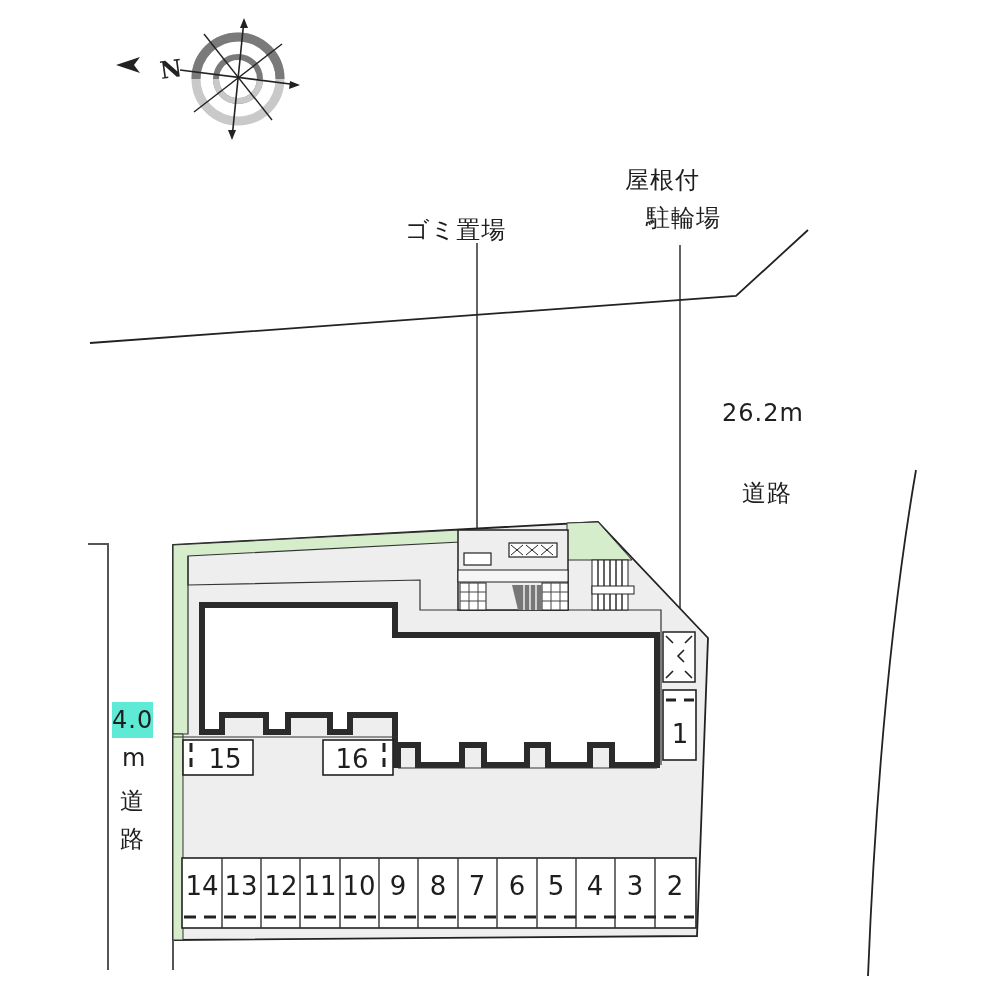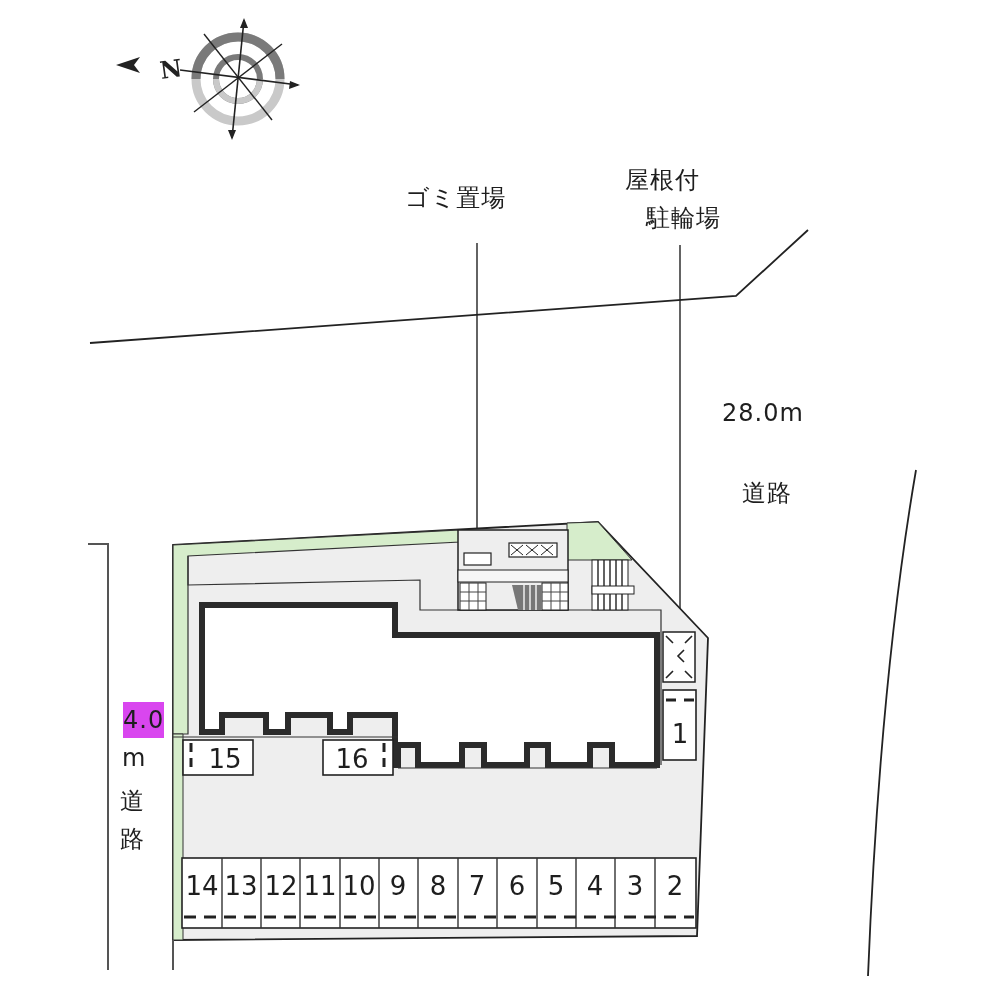--- a/index.html
+++ b/index.html
@@ -113,21 +113,21 @@
     <text class="stall-num" x="556" y="895">5</text>
     <text class="stall-num" x="595" y="895">4</text>
     <text class="stall-num" x="635" y="895">3</text>
     <text class="stall-num" x="675" y="895">2</text>
     <text class="stall-num" x="680" y="743">1</text>
     <text class="stall-num" x="225" y="768">15</text>
     <text class="stall-num" x="352" y="768">16</text>
   </g>
 </svg>
 
-<div class="lbl" style="left:405px; top:180px;">ゴミ置場</div>
+<div class="lbl" style="left:405px; top:212px;">ゴミ置場</div>
 <div class="lbl" style="left:625px; top:162px;">屋根付</div>
 <div class="lbl" style="left:625px; top:200px;margin-left:21px;">駐輪場</div>
-<div class="lbl" style="left:722px; top:395px;">28.0m</div>
+<div class="lbl" style="left:722px; top:395px;">26.2m</div>
 <div class="lbl" style="left:742px; top:443px;margin-top:32px;">道路</div>
-<div class="lbl" style="left:123px; top:702px; background:#d946ef;">4.0</div>
+<div class="lbl" style="left:112px; top:702px; background:#5eead4;">4.0</div>
 <div class="lbl" style="left:122px; top:740px;">m</div>
 <div class="lbl" style="left:120px; top:783px;">道</div>
 <div class="lbl" style="left:120px; top:821px;">路</div>
 
 </body></html>

